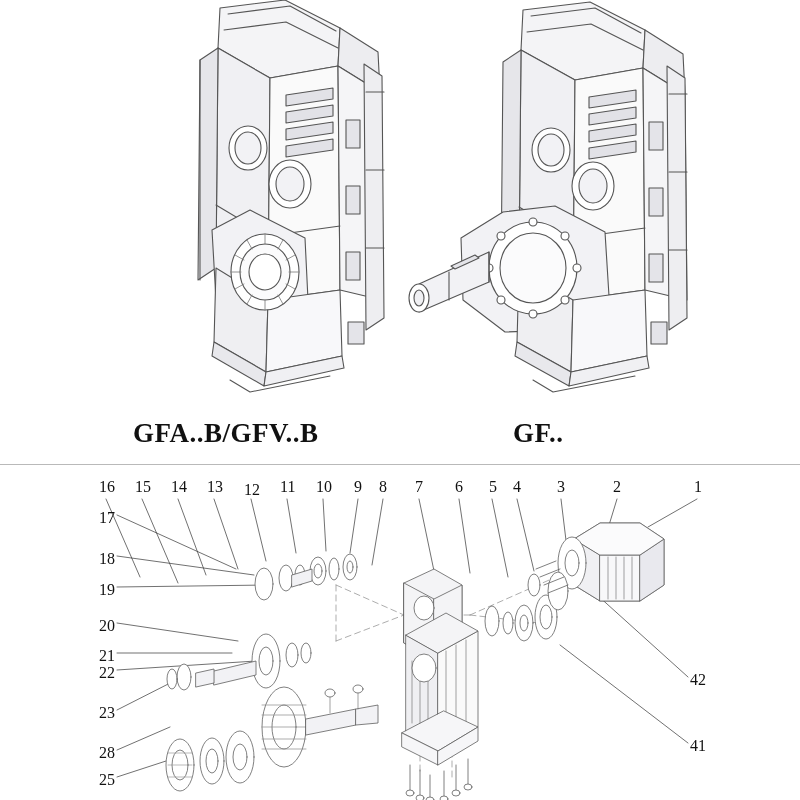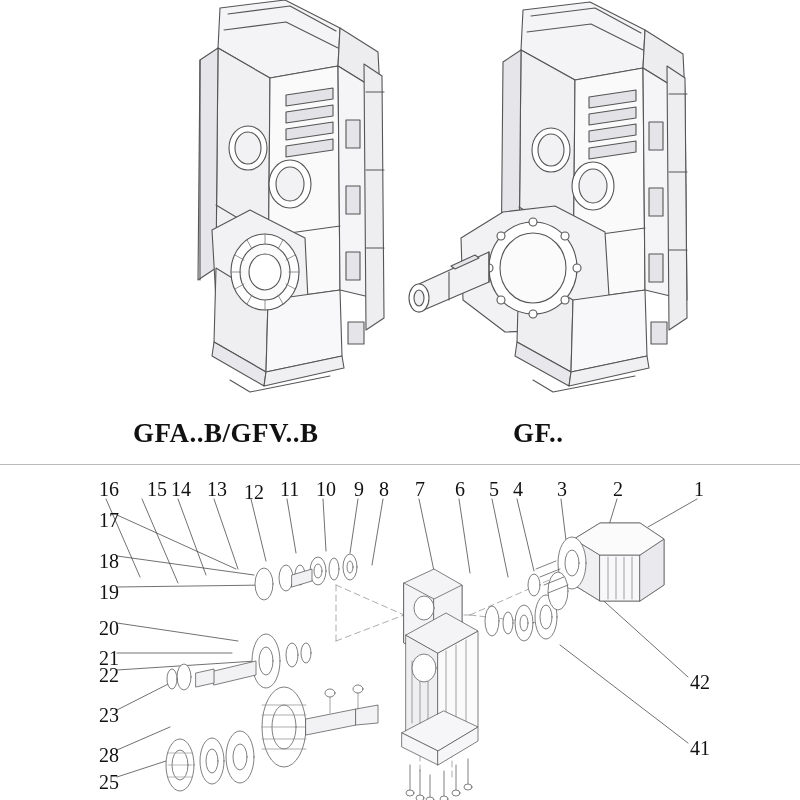--- a/index.html
+++ b/index.html
@@ -63,21 +63,21 @@
     top: 465px;
     width: 800px;
     height: 335px;
     background: #ffffff;
   }
   .exploded svg { display: block; }
 
   .callout {
     position: absolute;
     font-family: "Liberation Serif", serif;
-    font-size: 20px;
+    font-size: 16px;
     color: #111;
     white-space: nowrap;
   }
 </style>
 </head>
 <body>
 
 <div class="page">
 
   <div class="top-section">
@@ -432,21 +432,21 @@
           <ellipse cx="430" cy="335" rx="4" ry="3"></ellipse>
           <ellipse cx="444" cy="334" rx="4" ry="3"></ellipse>
           <ellipse cx="456" cy="328" rx="4" ry="3"></ellipse>
           <ellipse cx="468" cy="322" rx="4" ry="3"></ellipse>
         </g>
 
       </g>
     </svg>
 
     <div class="callout" style="left:99px; top:13px;">16</div>
-    <div class="callout" style="left:135px; top:13px;margin-left:12px;">15</div>
+    <div class="callout" style="left:135px; top:13px;">15</div>
     <div class="callout" style="left:171px; top:13px;">14</div>
     <div class="callout" style="left:207px; top:13px;">13</div>
     <div class="callout" style="left:244px; top:16px;">12</div>
     <div class="callout" style="left:280px; top:13px;">11</div>
     <div class="callout" style="left:316px; top:13px;">10</div>
     <div class="callout" style="left:354px; top:13px;">9</div>
     <div class="callout" style="left:379px; top:13px;">8</div>
     <div class="callout" style="left:415px; top:13px;">7</div>
     <div class="callout" style="left:455px; top:13px;">6</div>
     <div class="callout" style="left:489px; top:13px;">5</div>

